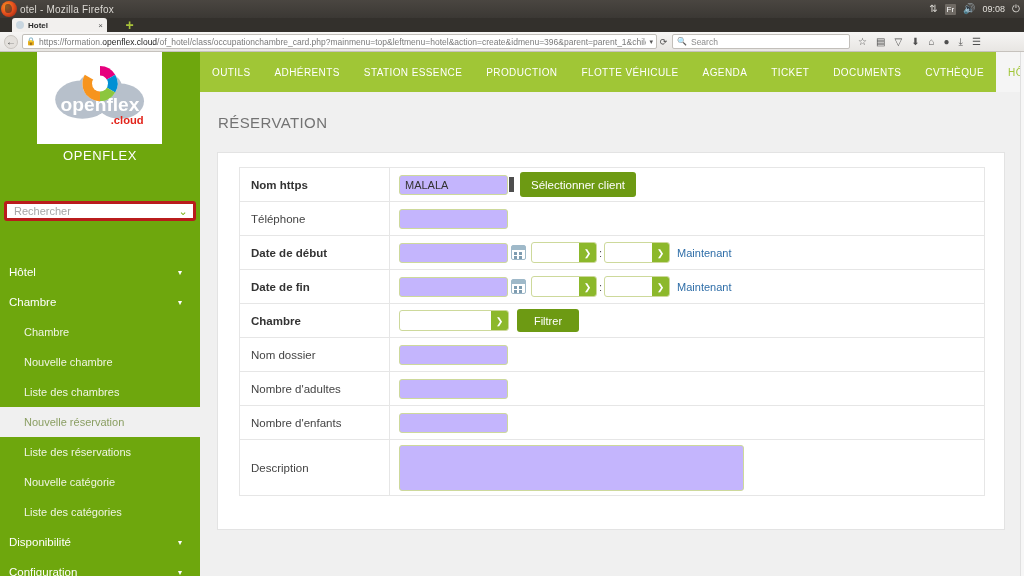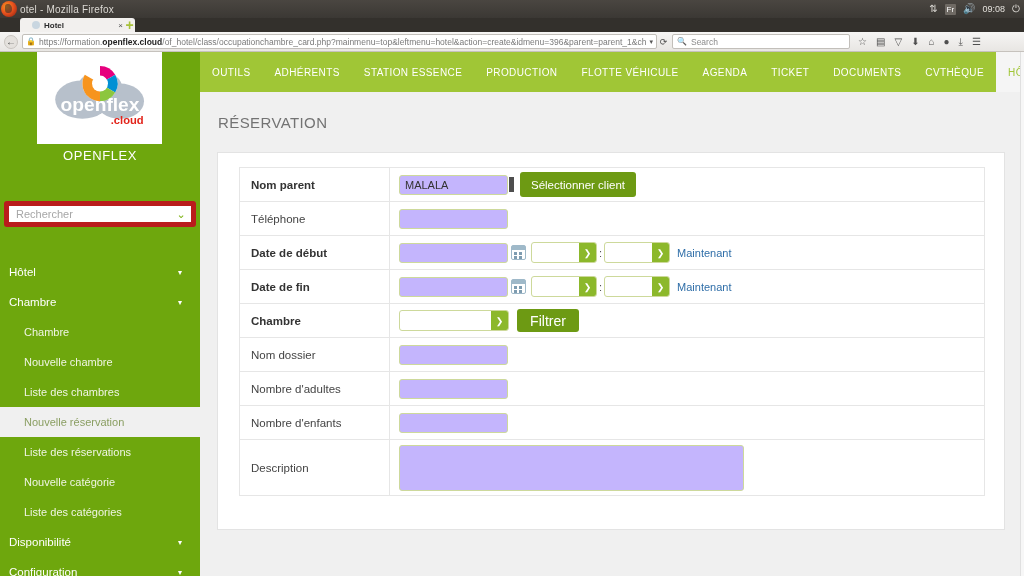--- a/index.html
+++ b/index.html
@@ -43,24 +43,24 @@
     background: #6f6a64; color:#fff; padding: 0 2px; border-radius: 1px;
     font-size: 8px; line-height: 11px; height: 11px;
   }
 
   
   .ff-tabstrip {
     position: absolute; top: 18px; left: 0; width: 1024px; height: 14px;
     background: #33302c;
   }
   .ff-tab {
-    position: absolute; left: 20px; top: 0px; width: 115px; height: 14px;
+    position: absolute; left: 12px; top: 0px; width: 95px; height: 14px;
     background: #f2f0ee;
     border-radius: 3px 3px 0 0;
-    display: flex; align-items: center; padding: 0 12px;
+    display: flex; align-items: center; padding: 0 4px;
     font-size: 8px; color: #2b2b2b;
   }
   .ff-tab-favicon {
     width: 8px; height: 8px; margin-right: 4px;
     border-radius: 50%;
     background: #c9d6e0;
     flex: 0 0 auto;
   }
   .ff-tab-title { flex: 1; font-weight: bold; font-size: 8px; white-space: nowrap; overflow: hidden; }
   .ff-tab-close { font-size: 8px; color: #555; margin-left: 3px; }
@@ -83,21 +83,21 @@
     flex: 0 0 auto; margin-right: 4px;
   }
   .url-box {
     flex: 0 0 auto; width: 635px; height: 15px;
     background: #fff; border: 1px solid #c2bfba; border-radius: 2px;
     display: flex; align-items: center; padding: 0 3px;
     font-size: 8.5px; color: #6d6d6d; overflow: hidden; white-space: nowrap;
   }
   .url-lock { color: #3a3a3a; font-size: 8px; margin-right: 3px; }
   .url-txt { overflow: hidden; text-overflow: clip; white-space: nowrap; flex: 1; }
-  .url-host { color: #1f1f1f; font-weight: bold; }
+  .url-host { color: #1f1f1f; font-weight: normal; }
   .url-dim { color: #7a7a7a; }
   .url-caret { color: #555; margin-left: 3px; font-size: 7px;}
   .nav-reload { width: 13px; text-align: center; color: #4a4a4a; font-size: 9px; flex: 0 0 auto; }
   .search-box {
     flex: 0 0 auto; width: 178px; height: 15px; margin-left: 2px;
     background: #fff; border: 1px solid #c2bfba; border-radius: 2px;
     display: flex; align-items: center; padding: 0 4px;
     font-size: 8.5px; color: #8a8a8a;
   }
   .search-mag { margin-right: 4px; font-size: 8px; color: #6b6b6b; }
@@ -119,22 +119,22 @@
     position: absolute; left: 37px; top: 0px; width: 125px; height: 92px;
     background: #fff;
     display: flex; align-items: center; justify-content: center;
   }
   .logo-svg { width: 112px; height: 80px; }
   .logo-name {
     position: absolute; top: 96px; left: 0; width: 200px;
     text-align: center; color: #fff; font-size: 13px; letter-spacing: .6px;
   }
   .side-search {
-    position: absolute; left: 4px; top: 149px; width: 192px; height: 26px;
-    background: #fff; border: 5px solid #b91c1c; border-radius: 3px;
+    position: absolute; left: 4px; top: 149px; width: 192px; height: 20px;
+    background: #fff; border: 3px solid #b91c1c; border-radius: 3px;
     display: flex; align-items: center;
   }
   .side-search .ph { flex: 1; padding-left: 7px; font-size: 11px; color: #a6a6a6; }
   .side-search .arr {
     width: 20px; height: 20px; color: #7fb316; font-size: 11px;
     display: flex; align-items: center; justify-content: center;
   }
   .side-nav { position: absolute; left: 0; top: 205px; width: 200px; }
   .side-item {
     height: 30px; display: flex; align-items: center;
@@ -226,21 +226,21 @@
   }
   .colon { padding: 0 2px; color: #555; font-size: 11px; }
   .lnk { color: #2f6ea8; font-size: 11px; margin-left: 7px; }
 
   .btn {
     border: none; border-radius: 3px; color: #fff;
     font-family: "Liberation Sans", sans-serif;
     cursor: pointer; display: inline-flex; align-items: center; justify-content: center;
   }
   .btn-sel { background: #6d9a13; height: 25px; padding: 0 11px; font-size: 11.5px; margin-left: 6px; }
-  .btn-filtrer { background: #6d9a13; height: 23px; width: 62px; font-size: 14px; margin-left: 8px; }
+  .btn-filtrer { background: #6d9a13; height: 23px; width: 62px; font-size: 11px; margin-left: 8px; }
   .caret-cursor {
     width: 5px; height: 15px; background: #2f2f2f; margin-left: 1px; flex: 0 0 auto;
     opacity: .85;
   }
   .scroll-edge {
     position: absolute; right: 0; top: 0; width: 4px; height: 524px; background:#f7f7f7;
     border-left: 1px solid #e0e0e0;
   }
 </style>
 </head>
@@ -374,21 +374,21 @@
       </div>
     </div>
 
     <div class="content">
       <div class="page-title">RÉSERVATION</div>
 
       <div class="card">
         <table class="form-table">
           <tbody>
               <tr>
-            <td class="lbl b">Nom parent</td>
+            <td class="lbl b">Nom https</td>
             <td class="fld">
               <div class="fld-row">
                 <input class="t" type="text" value="MALALA" style="">
                 <span class="caret-cursor"></span>
                 <button class="btn btn-sel">Sélectionner client</button>
               </div>
             </td>
           </tr>
           <tr>
             <td class="lbl">Téléphone</td>

